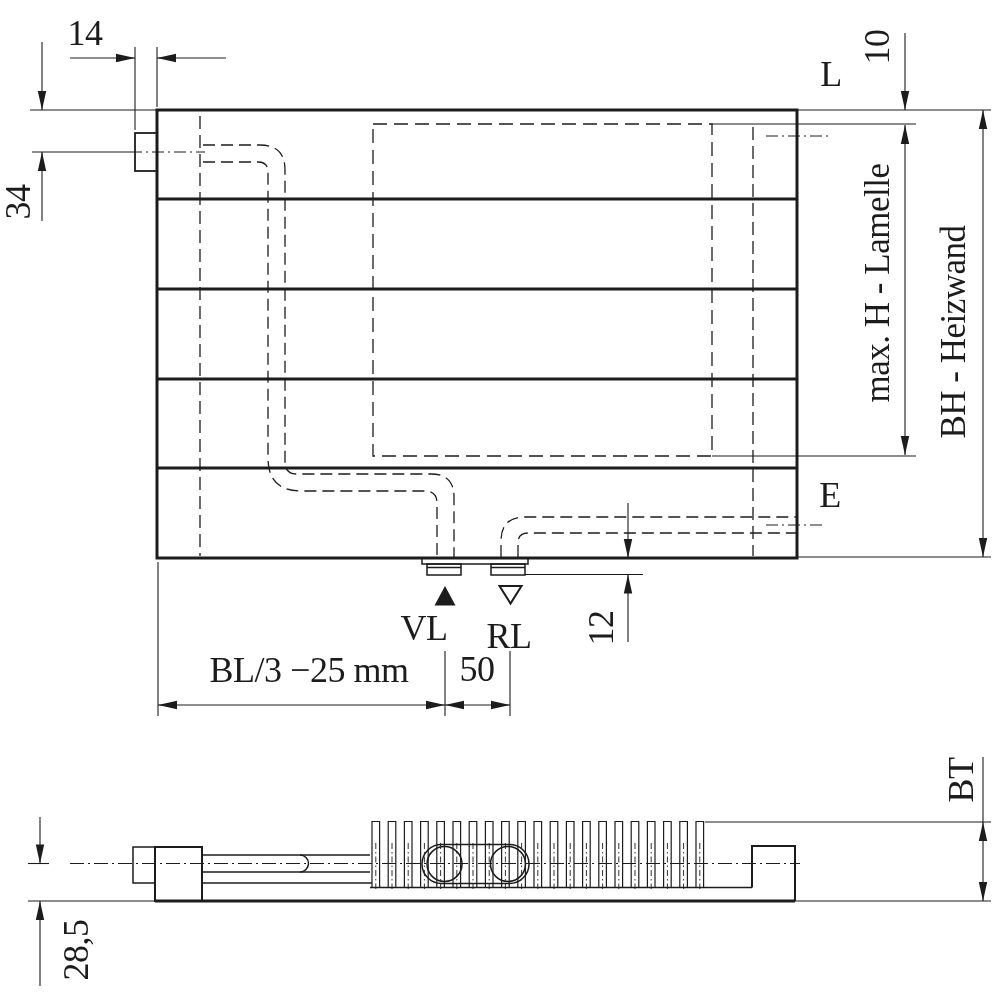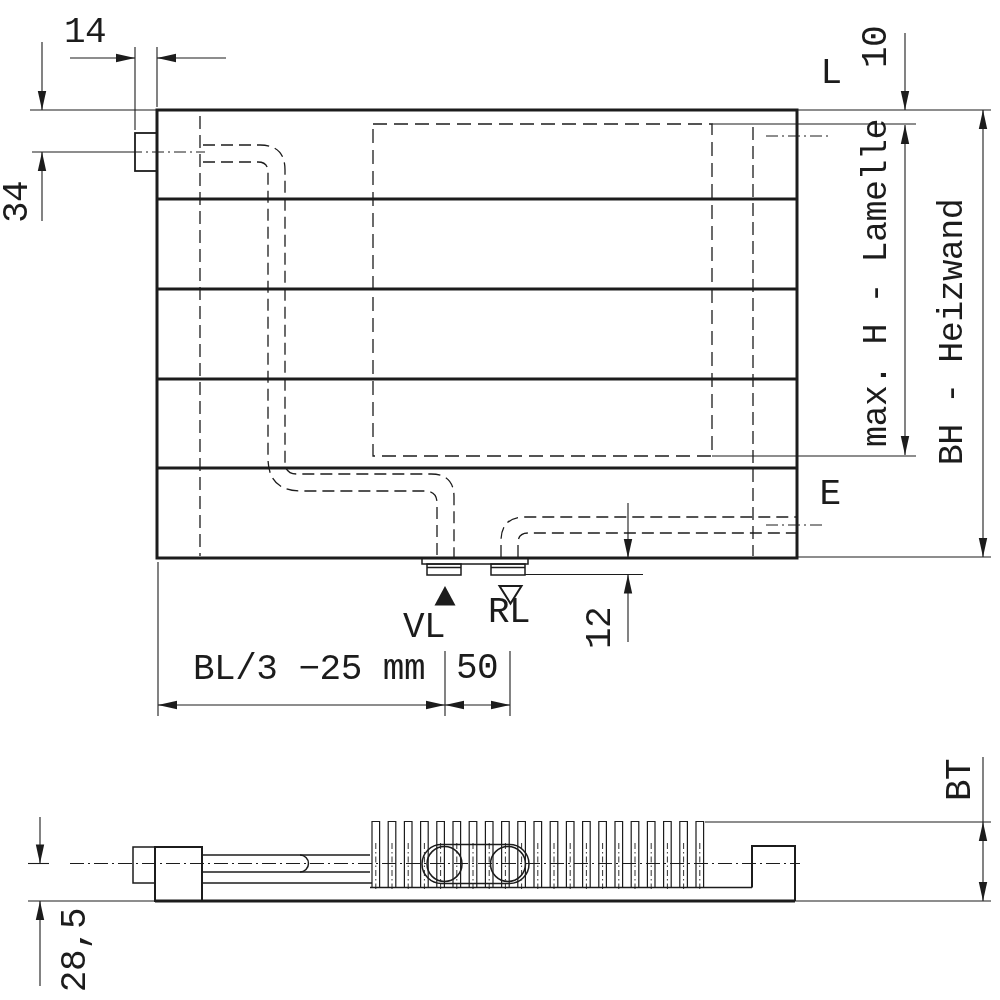--- a/index.html
+++ b/index.html
@@ -1,17 +1,17 @@
 <!DOCTYPE html>
 <html><head>
 <meta charset="utf-8">
 <style>
   html,body{margin:0;padding:0;background:#ffffff;}
   #canvas{position:relative;width:1000px;height:1000px;background:#ffffff;overflow:hidden;
-          font-family:Liberation Mono, monospace;}
+          font-family:Liberation Serif, serif;}
   #drawing-svg{position:absolute;left:0;top:0;}
   .lbl{position:absolute;color:#1c1c1c;font-size:36px;line-height:1;white-space:nowrap;
        letter-spacing:-0.5px;transform:translate(-50%,-50%);}
   .lbl.rot{transform:translate(-50%,-50%) rotate(-90deg);}
   .lbl.small{font-size:35px;}
 </style>
 </head>
 <body>
 
 <div id="canvas">
@@ -201,19 +201,19 @@
 
 <div class="lbl" style="left:85px;top:33px;">14</div>
 <div class="lbl rot" style="left:18px;top:202px;">34</div>
 <div class="lbl rot" style="left:877px;top:47px;">10</div>
 <div class="lbl" style="left:831px;top:74px;">L</div>
 <div class="lbl rot small" style="left:877px;top:283px;">max. H - Lamelle</div>
 <div class="lbl rot small" style="left:953px;top:332px;">BH - Heizwand</div>
 <div class="lbl" style="left:830px;top:495px;">E</div>
 <div class="lbl rot" style="left:601px;top:628px;">12</div>
 <div class="lbl" style="left:424px;top:628px;">VL</div>
-<div class="lbl" style="left:509px;top:613px;">RL</div>
+<div class="lbl" style="left:509px;top:636px;">RL</div>
 <div class="lbl" style="left:477px;top:669px;">50</div>
 <div class="lbl" style="left:309px;top:670px;">BL/3 −25 mm</div>
 <div class="lbl rot" style="left:961px;top:780px;">BT</div>
 <div class="lbl rot" style="left:76px;top:950px;">28,5</div>
 
 </div>
 
 </body></html>

